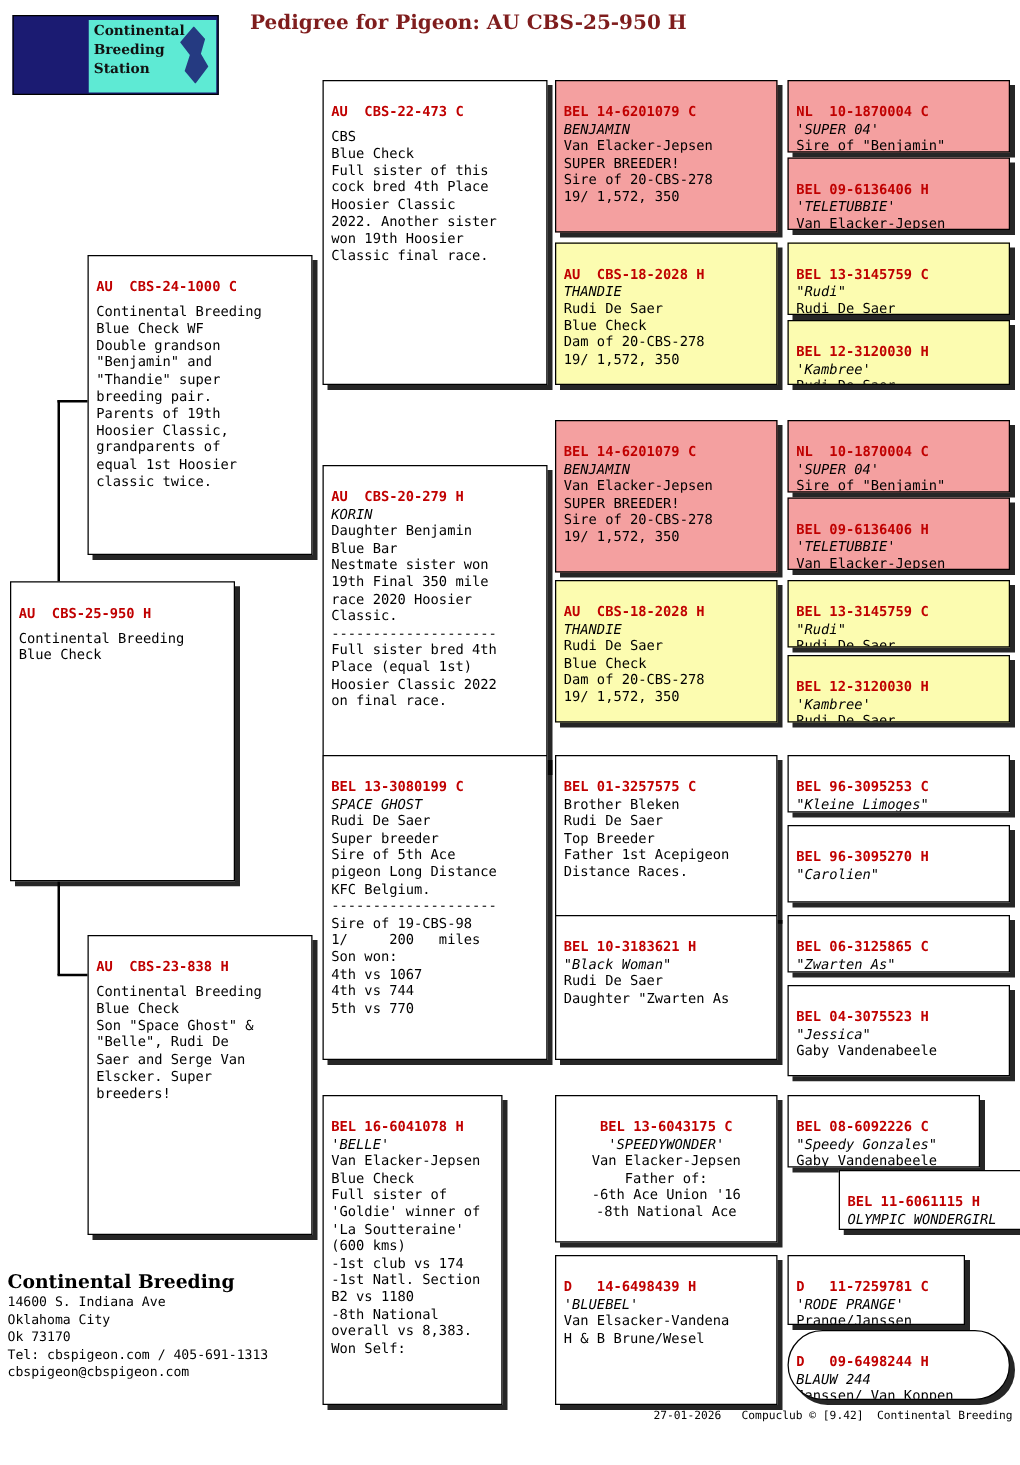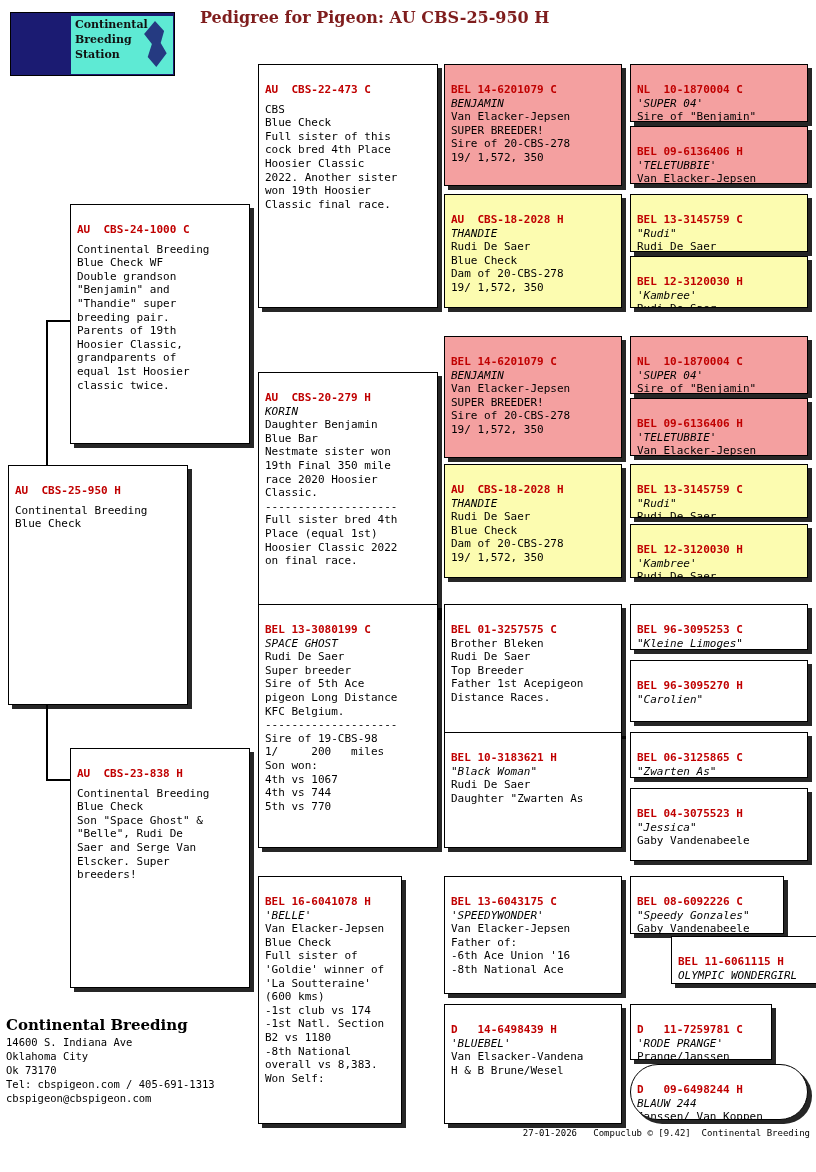--- a/index.html
+++ b/index.html
@@ -231,21 +231,21 @@
     <div class="line">Top Breeder</div>
     <div class="line">Father 1st Acepigeon</div>
     <div class="line">Distance Races.</div>
   </div>
   <div class="box" style="left:444px; top:732px; width:178px; height:116px;">
     <div class="id">BEL 10-3183621 H</div>
     <div class="nm">"Black Woman"</div>
     <div class="line">Rudi De Saer</div>
     <div class="line">Daughter "Zwarten As</div>
   </div>
-  <div class="box" style="left:444px; top:876px; width:178px; height:118px;">
+  <div class="box" style="left:444px; top:876px; width:178px; height:118px;text-align:center;">
     <div class="id">BEL 13-6043175 C</div>
     <div class="nm">'SPEEDYWONDER'</div>
     <div class="line">Van Elacker-Jepsen</div>
     <div class="line">Father of:</div>
     <div class="line">-6th Ace Union '16</div>
     <div class="line">-8th National Ace</div>
   </div>
   <div class="box" style="left:444px; top:1004px; width:178px; height:120px;">
     <div class="id">D   14-6498439 H</div>
     <div class="nm">'BLUEBEL'</div>

